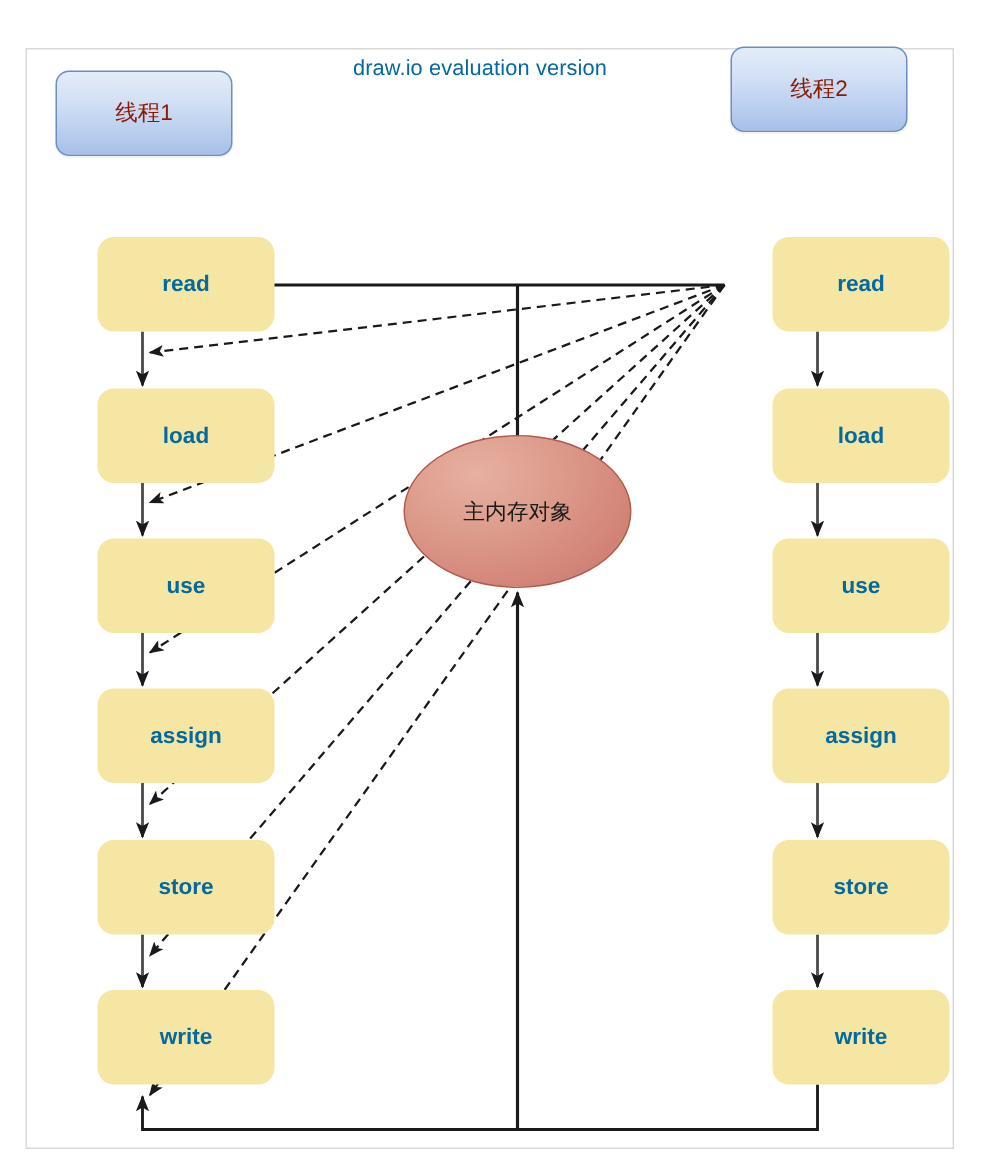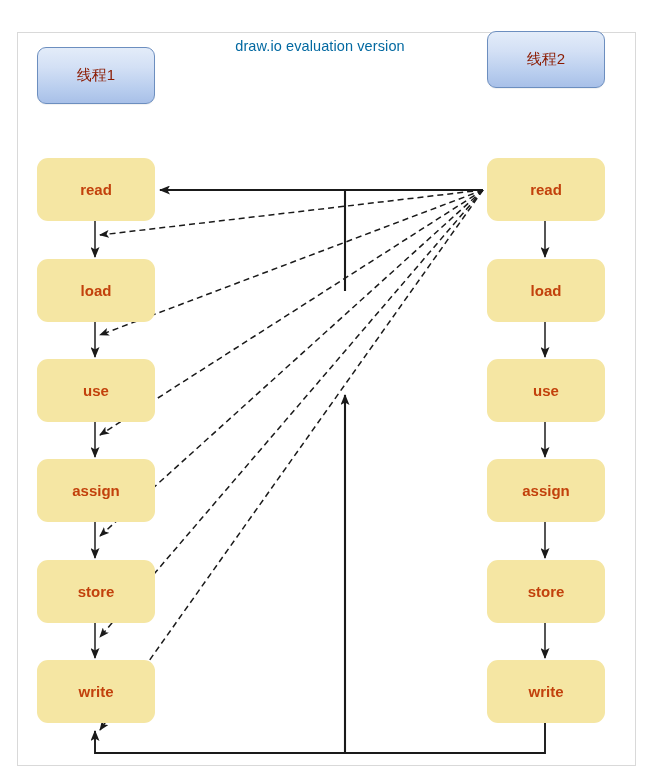--- a/index.html
+++ b/index.html
@@ -46,23 +46,24 @@
     font-size:15px;
     box-shadow:0 1px 1px rgba(0,0,0,0.06);
   }
   .op-box{
     position:absolute;
     width:118px;height:63px;
     border-radius:11px;
     background:#f5e6a3;
     box-sizing:border-box;
     display:flex;align-items:center;justify-content:center;
-    color:#c2410c;
+    color:#0369a1;
     font-weight:bold;
     font-size:15px;
+    margin-left:28px;
   }
   .mem-ellipse{
     position:absolute;
     left:269px;top:290px;
     width:152px;height:102px;
     border-radius:50%;
     border:1px solid #b05c4c;
     background:radial-gradient(ellipse at 32% 25%, #e7b0a2 0%, #dd9d8d 35%, #d4867a 70%, #c9766a 100%);
     box-sizing:border-box;
     display:flex;align-items:center;justify-content:center;
@@ -166,14 +167,17 @@
   <div class="op-box" style="left:487px;top:459px;">
     <span>assign</span>
   </div>
   <div class="op-box" style="left:487px;top:560px;">
     <span>store</span>
   </div>
   <div class="op-box" style="left:487px;top:660px;">
     <span>write</span>
   </div>
 
+  <div class="mem-ellipse">
+    <span>主内存对象</span>
+  </div>
 
 </div>
 
 </body></html>

